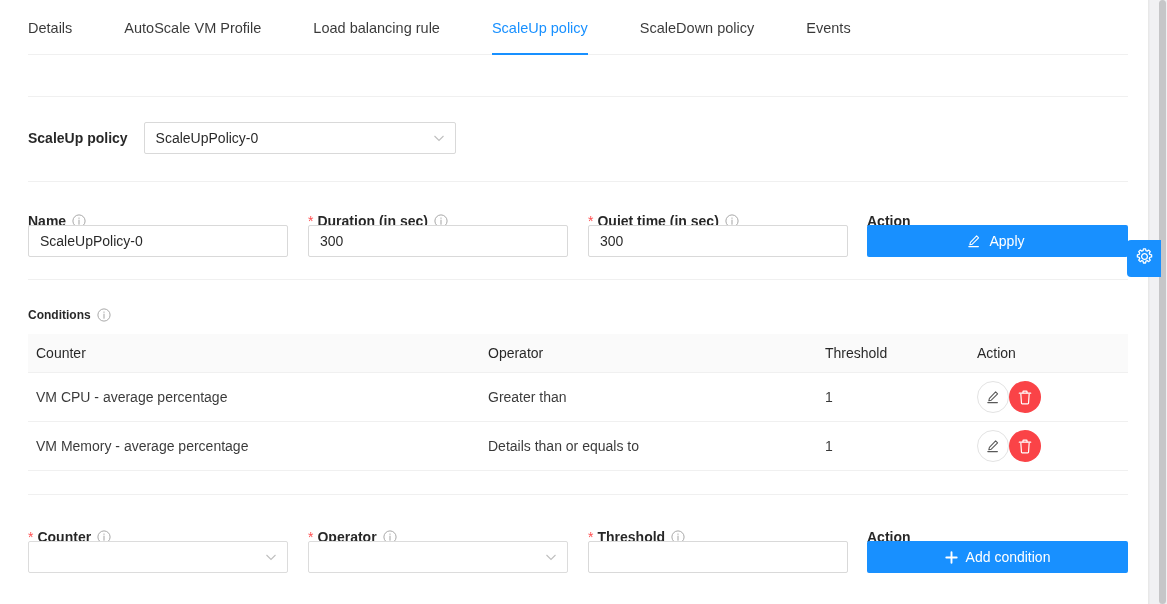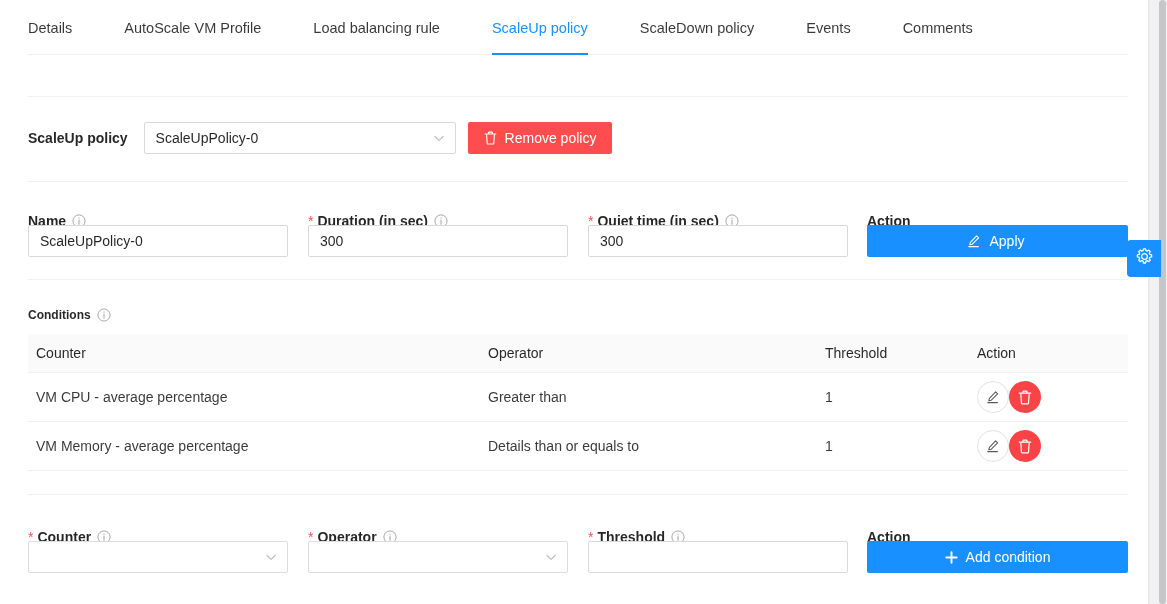--- a/index.html
+++ b/index.html
@@ -282,51 +282,38 @@
       </div>
       <div class="tab active">
         <span>ScaleUp policy</span>
       </div>
       <div class="tab">
         <span>ScaleDown policy</span>
       </div>
       <div class="tab">
         <span>Events</span>
       </div>
-      <div class="tab">
-        <span>Comments</span>
-      </div>
     </div>
   </div>
 
   <div class="hr" style="top:96px;"></div>
 
   <div class="policy-row">
     <div class="policy-label">ScaleUp policy</div>
 
     <div class="select-box">
       <span>ScaleUpPolicy-0</span>
       <span class="chev">
         <svg width="12" height="12" viewBox="0 0 12 12">
           <path d="M1.5 4 L6 8.5 L10.5 4" fill="none" stroke="#bfbfbf" stroke-width="1.1"></path>
         </svg>
       </span>
     </div>
 
 
-    <div class="btn btn-danger">
-      <span class="bi">
-        <svg width="13" height="14" viewBox="0 0 13 14">
-          <path d="M1.2 3 H11.8" stroke="#fff" stroke-width="1.2" stroke-linecap="round"></path>
-          <path d="M4.6 3 V1.6 a0.5 0.5 0 0 1 0.5 -0.5 h2.8 a0.5 0.5 0 0 1 0.5 0.5 V3" fill="none" stroke="#fff" stroke-width="1.1"></path>
-          <path d="M2.6 3.4 L3.2 12.4 a0.6 0.6 0 0 0 0.6 0.55 h5.4 a0.6 0.6 0 0 0 0.6 -0.55 L10.4 3.4" fill="none" stroke="#fff" stroke-width="1.1"></path>
-        </svg>
-      </span>
-      <span>Remove policy</span>
-    </div>
   </div>
 
   <div class="hr" style="top:181px;"></div>
 
   <div class="form-grid" style="top:204px; height:54px;">
 
     <div class="fg-col" style="left:0; width:260px;">
       <div class="fg-label field-label">
         <span>Name</span>
         <span class="info-ico">

